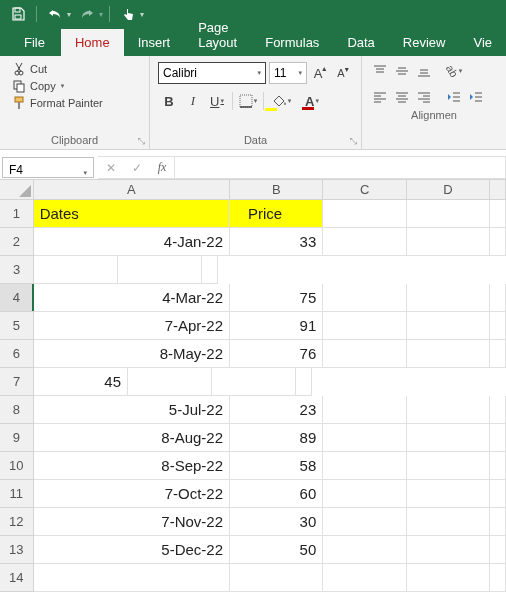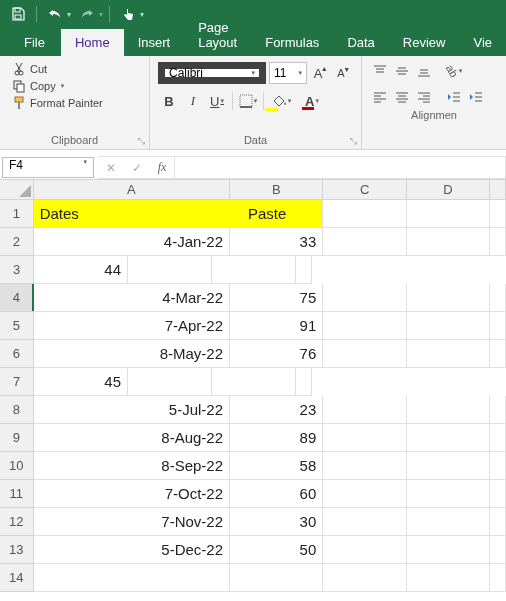--- a/index.html
+++ b/index.html
@@ -8,60 +8,60 @@
 
 .titlebar { background: #217346; height: 28px; display: flex; align-items: center; padding: 0 6px; gap: 4px; }
 .qat-item { width: 24px; height: 24px; display: flex; align-items: center; justify-content: center; color: #fff; }
 .qat-sep { width: 1px; height: 16px; background: rgba(255,255,255,0.3); margin: 0 2px; }
 .qat-drop { color: rgba(255,255,255,0.7); font-size: 8px; margin-left: -4px; }
 
 
 .tabs { background: #217346; height: 28px; display: flex; align-items: flex-end; padding-left: 8px; }
 .tab { padding: 6px 14px; color: #fff; font-size: 13px; cursor: pointer; }
 .tab.file { padding: 6px 16px; }
-.tab.active { background: #f3f3f3; color: #4c1d95; font-weight: 400; }
+.tab.active { background: #f3f3f3; color: #b91c1c; font-weight: 400; }
 
 
 .ribbon { background: #f3f3f3; height: 94px; border-bottom: 1px solid #d4d4d4; display: flex; }
 .group { border-right: 1px solid #d4d4d4; padding: 3px 6px 2px; display: flex; flex-direction: column; position: relative; }
 .group-label { text-align: center; font-size: 11px; color: #666; padding: 2px 0 1px; position: relative; }
 .group-label .launcher { position: absolute; right: -2px; bottom: 0; font-size: 9px; color: #888; }
 .group-body { flex: 1; display: flex; }
 
 
 .paste-btn { display: flex; flex-direction: column; align-items: center; width: 42px; padding: 2px; }
 .paste-icon { width: 32px; height: 36px; margin: 2px 0; position: relative; }
 .paste-clip { width: 26px; height: 32px; background: #fff; border: 1px solid #c0a050; border-radius: 2px; position: absolute; top: 4px; left: 3px; }
 .paste-clip::before { content: ""; position: absolute; top: -4px; left: 7px; width: 10px; height: 6px; background: #808080; border-radius: 2px 2px 0 0; }
 .paste-label { font-size: 11px; color: #444; }
 .clip-right { display: flex; flex-direction: column; gap: 1px; padding: 2px 0 0 4px; }
 .clip-row { display: flex; align-items: center; gap: 4px; font-size: 11px; color: #444; padding: 1px 2px; white-space: nowrap; }
 
 
 .font-top { display: flex; gap: 3px; margin-bottom: 6px; }
-.font-name { width: 108px; height: 22px; border: 7px solid #404040; background: #fff; display: flex; align-items: center; padding: 0 4px; font-size: 12px; justify-content: space-between; }
+.font-name { width: 108px; height: 22px; border: 1px solid #404040; background: #fff; display: flex; align-items: center; padding: 0 4px; font-size: 12px; justify-content: space-between; }
 .font-size { width: 38px; height: 22px; border: 1px solid #c0c0c0; background: #fff; display: flex; align-items: center; padding: 0 4px; font-size: 12px; justify-content: space-between; }
 .font-grow { width: 20px; height: 22px; display: flex; align-items: center; justify-content: center; color: #444; }
 .font-bottom { display: flex; align-items: center; gap: 2px; }
 .fbtn { width: 22px; height: 22px; display: flex; align-items: center; justify-content: center; color: #444; font-size: 13px; }
 .fbtn.bold { font-weight: bold; }
 .fbtn.italic { font-style: italic; font-family: "Times New Roman", serif; }
 .fbtn.under { text-decoration: underline; }
 .color-bar { display: inline-block; width: 12px; height: 3px; }
 .fsep { width: 1px; height: 18px; background: #d4d4d4; margin: 0 2px; }
 .fdrop { font-size: 7px; color: #666; margin-left: 1px; }
 
 
 .align-body { display: flex; flex-direction: column; gap: 6px; padding:2px 2px 0; }
 .align-row { display: flex; gap: 2px; }
 .abtn { width: 20px; height: 20px; display: flex; align-items: center; justify-content: center; color: #555; }
 
 
 .fx-bar { height: 24px; border-bottom: 1px solid #d4d4d4; display: flex; align-items: stretch; background: #fff; margin-top: 6px; }
-.name-box { width: 92px; border: 1px solid #c0c0c0; margin: 1px 4px 1px 2px; display: flex; align-items: flex-start; padding: 0 6px; font-size: 12px; justify-content: space-between; background: #fff;}
+.name-box { width: 92px; border: 1px solid #c0c0c0; margin: 1px 4px 1px 2px; display: flex; align-items: flex-end; padding: 0 6px; font-size: 12px; justify-content: space-between; background: #fff;}
 .fx-btns { display: flex; align-items: center; border: 1px solid #e0e0e0; border-left: none; }
 .fx-btn { width: 26px; display: flex; align-items: center; justify-content: center; color: #aaa; font-size: 12px; }
 .fx-label { font-style: italic; font-family: "Times New Roman", serif; color: #666; width: 24px; display: flex; align-items: center; justify-content: center; }
 .formula-input { flex: 1; border: 1px solid #e0e0e0; border-left: none; padding: 0 6px; display: flex; align-items: center; }
 
 
 .grid { display: flex; flex-direction: column; }
 .col-headers { display: flex; height: 20px; background: #f0f0f0; }
 .corner { width: 34px; border-right: 1px solid #d4d4d4; border-bottom: 1px solid #d4d4d4; background: #f0f0f0; position: relative; }
 .corner::after { content: ""; position: absolute; right: 2px; bottom: 2px; border: 6px solid transparent; border-right-color: #b0b0b0; border-bottom-color: #b0b0b0; }
@@ -296,36 +296,35 @@
     <div class="col-h col-a">A</div>
     <div class="col-h col-b">B</div>
     <div class="col-h col-c">C</div>
     <div class="col-h col-d">D</div>
     <div class="col-h col-e"></div>
   </div>
   <div id="rows">
       <div class="row">
         <div class="row-h">1</div>
         <div class="cell col-a hdr" style="justify-content: flex-start;">Dates</div>
-        <div class="cell col-b hdr" style="justify-content: flex-start; padding-left: 18px;">Paste</div>
+        <div class="cell col-b hdr" style="justify-content: flex-start; padding-left: 18px;">Price</div>
         <div class="cell col-c"></div>
         <div class="cell col-d"></div>
         <div class="cell col-e"></div>
       </div>
       <div class="row">
         <div class="row-h">2</div>
         <div class="cell col-a r">4-Jan-22</div>
         <div class="cell col-b r">33</div>
         <div class="cell col-c"></div>
         <div class="cell col-d"></div>
         <div class="cell col-e"></div>
       </div>
       <div class="row">
         <div class="row-h">3</div>
-        <div class="cell col-b r">44</div>
         <div class="cell col-c"></div>
         <div class="cell col-d"></div>
         <div class="cell col-e"></div>
       </div>
       <div class="row">
         <div class="row-h sel">4</div>
         <div class="cell col-a r">4-Mar-22</div>
         <div class="cell col-b r">75</div>
         <div class="cell col-c"></div>
         <div class="cell col-d"></div>

